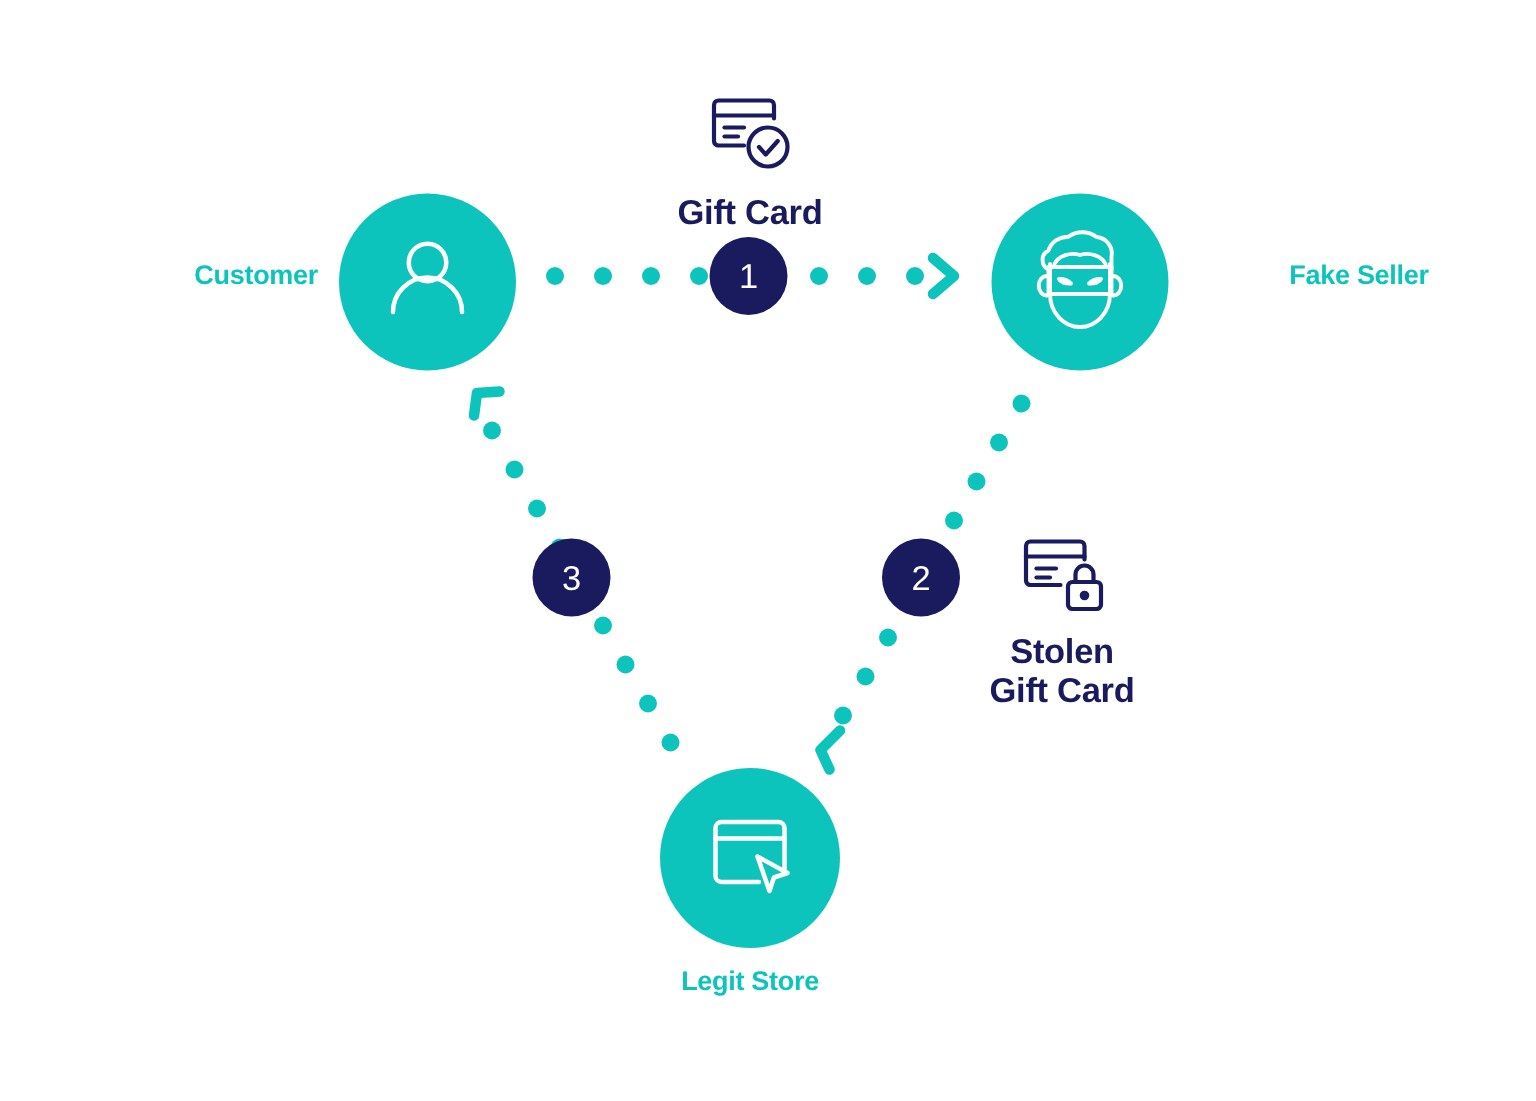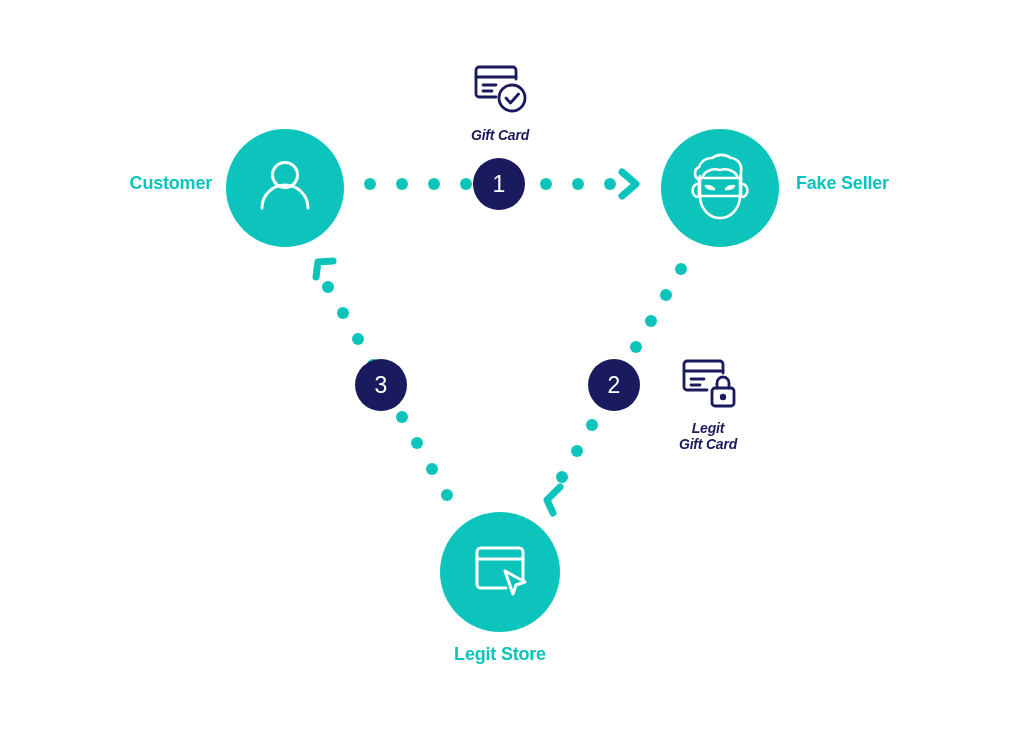--- a/index.html
+++ b/index.html
@@ -59,26 +59,25 @@
     text-align: center;
     color: #1a1a5e;
   }
   .annot-icon {
     display: block;
     margin: 0 auto;
   }
   .annot-text {
     display: block;
     margin-top: 5px;
-    font-size: 14px;
+    font-size: 23px;
     font-weight: bold;
     line-height: 1.15;
     white-space: pre-line;
     letter-spacing: -0.2px;
-    font-style: italic;
   }
 </style>
 </head>
 <body>
 
 <div id="canvas">
 
   <svg id="flow-svg" viewBox="0 0 1024 734" xmlns="http://www.w3.org/2000/svg">
 
     <g>
@@ -150,21 +149,21 @@
           <path d="M 23 30 a 13 10 0 0 1 17 -6 a 13 10 0 0 1 17 6"></path>
 
           <path d="M 19 32 h 42 v 18 h -42 z"></path>
 
           <path d="M 26 40 a 7 4 0 0 0 8 3 a 9 6 0 0 0 -8 -3 z"></path>
           <path d="M 54 40 a 7 4 0 0 1 -8 3 a 9 6 0 0 1 8 -3 z"></path>
         </g>
       </svg>
     </span>
   </div>
-  <div class="node-label" style="left:796px; top:173px; width:220px; text-align:left;">Fake Seller</div>
+  <div class="node-label" style="left:796px; top:173px; width:220px; text-align:center;">Fake Seller</div>
 
   <div class="node-circle" style="left:440px; top:512px; width:120px; height:120px;">
     <span>
       <svg width="62" height="62" viewBox="0 0 62 62" xmlns="http://www.w3.org/2000/svg">
         <g fill="none" stroke="#ffffff" stroke-width="3" stroke-linecap="round" stroke-linejoin="round">
           <path d="M 8 13 a 4 4 0 0 1 4 -4 h 38 a 4 4 0 0 1 4 4
                    v 28 M 8 13 v 32 a 4 4 0 0 0 4 4 h 25"></path>
           <path d="M 8 20 h 46"></path>
         </g>
         <g fill="#0dc4bd" stroke="#ffffff" stroke-width="3" stroke-linejoin="round" stroke-linecap="round">
@@ -206,18 +205,18 @@
                    M 6 9 v 23 a 3 3 0 0 0 3 3 h 20"></path>
           <path d="M 6 16 h 39"></path>
           <path d="M 13 24 h 13"></path>
           <path d="M 13 30 h 9"></path>
           <rect x="34" y="33" width="22" height="18" rx="3"></rect>
           <path d="M 39 33 v -5 a 6 6 0 0 1 12 0 v 5"></path>
           <circle cx="45" cy="42" r="1.8" fill="#1a1a5e"></circle>
         </g>
       </svg>
     </span>
-    <span class="annot-text">Legit
+    <span class="annot-text">Stolen
 Gift Card</span>
   </div>
 
 
 </div>
 
 </body></html>

